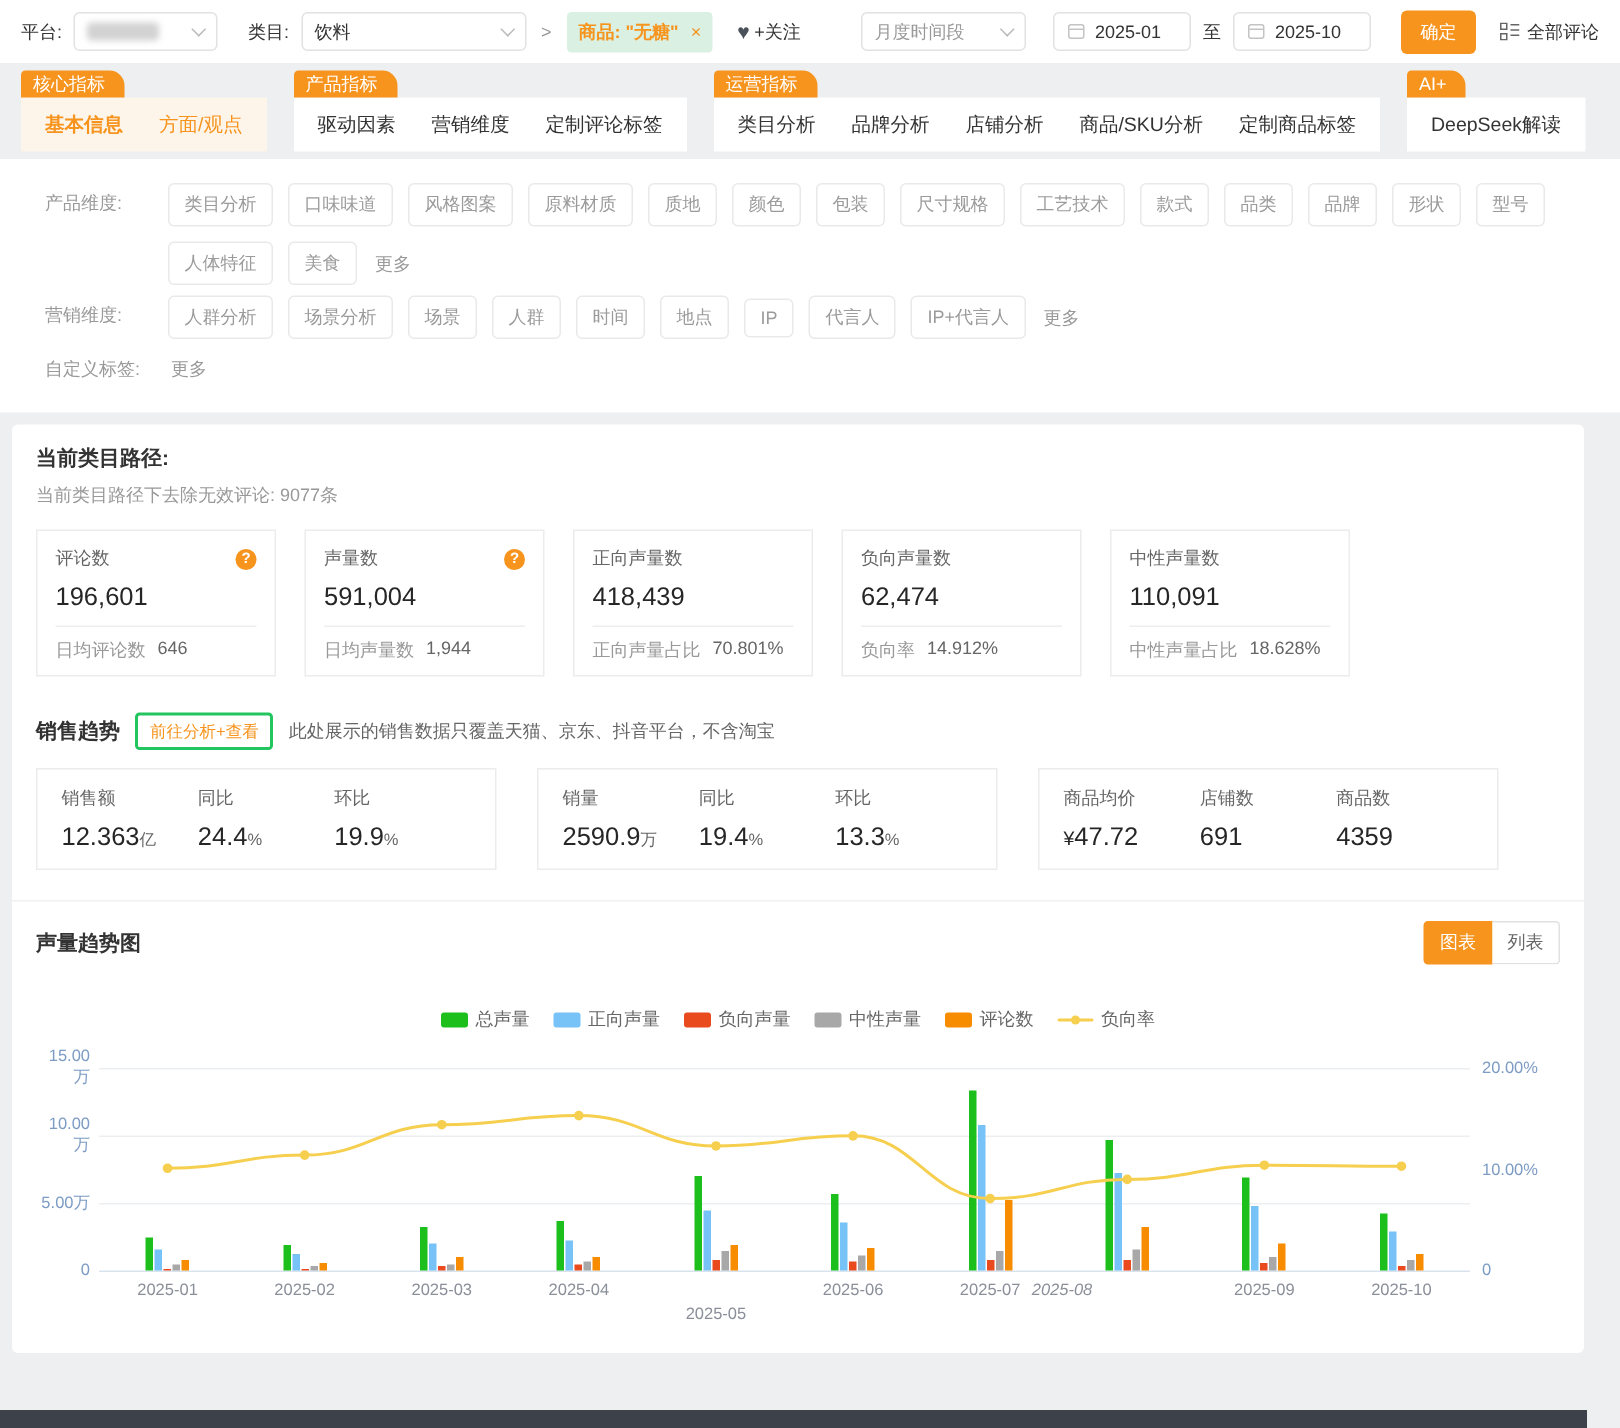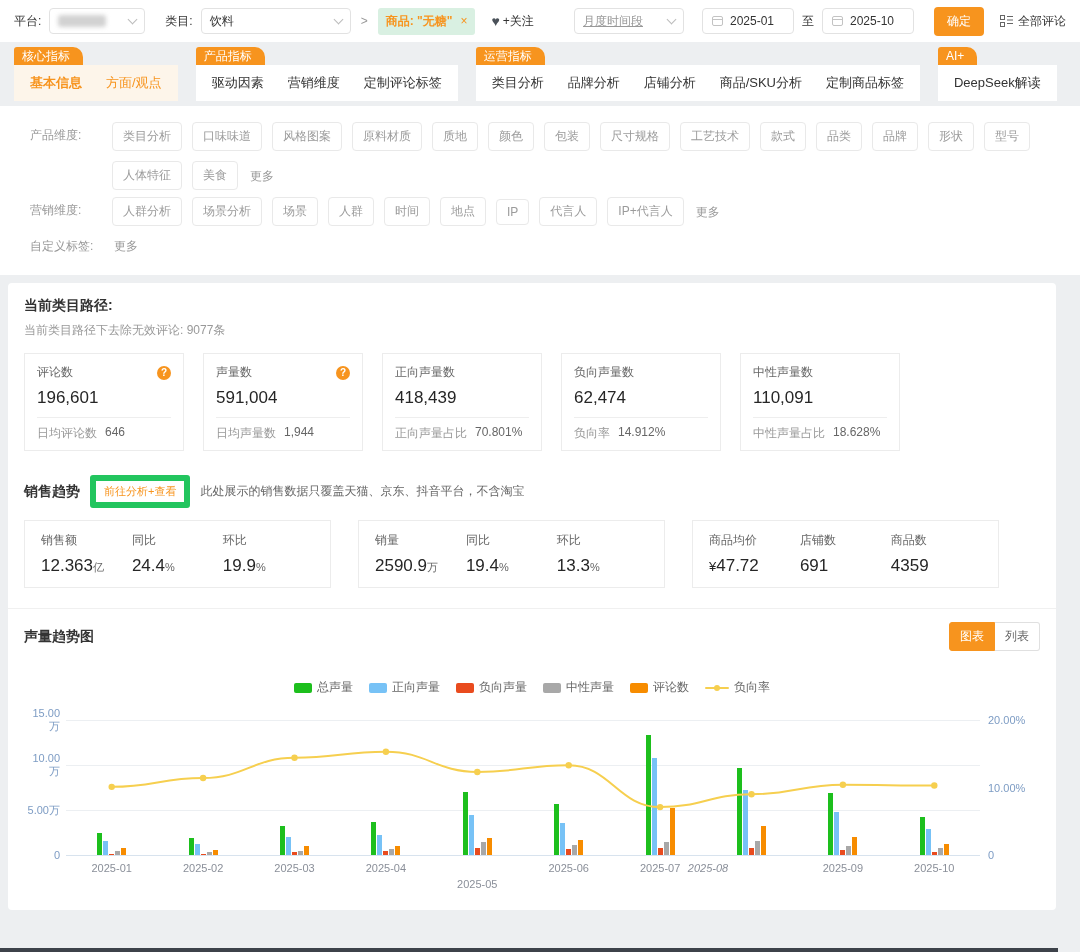--- a/index.html
+++ b/index.html
@@ -9,21 +9,21 @@
     background:#edeff1; color:#333;
     font-family:"Liberation Sans", sans-serif; font-size:12px;
   }
   
   .topbar { height:42px; background:#fff; display:flex; align-items:center; padding:0 14px; gap:8px; }
   .lbl { color:#333; }
   .sel { height:26px; border:1px solid #e2e2e2; border-radius:4px; background:#fff;
          display:inline-flex; align-items:center; justify-content:space-between; padding:0 8px; gap:8px; color:#333; }
   .sel-platform { width:96px; }
   .sel-category { width:150px; }
-  .sel-period { width:110px; color:#999; margin-right:10px;text-decoration:underline;}
+  .sel-period { width:110px; color:#999; margin-right:10px;}
   .chev { width:7px; height:7px; border-right:1.5px solid #bcbcbc; border-bottom:1.5px solid #bcbcbc;
           transform:rotate(45deg); margin-top:-3px; flex:none; }
   .blur-blob { width:48px; height:12px; background:#d2d2d2; border-radius:3px; filter:blur(2px); }
   .bc-sep { color:#999; margin:0 2px; }
   .tag { background:#d9f0e2; color:#f7941e; font-weight:bold; padding:5px 8px; border-radius:3px;
          display:inline-flex; align-items:center; gap:8px; }
   .tag .x { font-weight:normal; color:#f7941e; cursor:pointer; }
   .follow { display:inline-flex; align-items:center; gap:3px; margin-left:8px; color:#333; }
   .heart { color:#4a5159; font-size:14px; line-height:1; }
   .top-right { margin-left:auto; display:flex; align-items:center; gap:8px; }
@@ -57,21 +57,21 @@
   .metric-cards { display:flex; gap:19px; margin-top:14px; }
   .m-card { width:160px; border:1px solid #ececec; padding:10px 12px 8px; background:#fff; }
   .mc-head { display:flex; justify-content:space-between; align-items:center; color:#666; }
   .help { width:14px; height:14px; border-radius:50%; background:#f7941e; color:#fff; font-size:10px;
           display:flex; align-items:center; justify-content:center; font-weight:bold; cursor:pointer; }
   .mc-value { font-size:17px; color:#262626; margin:7px 0 9px; }
   .mc-foot { border-top:1px solid #eee; padding-top:7px; color:#999; display:flex; gap:8px; }
   .mc-foot .fv { color:#666; }
   .sales-header { margin-top:24px; display:flex; align-items:center; gap:10px; }
   .sec-title { font-size:14px; font-weight:bold; }
-  .go-btn { border:6px solid #22c55e; color:#f7941e; background:#fff; font-size:11px; padding:3px 8px;
+  .go-btn { border:2px solid #22c55e; color:#f7941e; background:#fff; font-size:11px; padding:3px 8px;
             border-radius:3px; cursor:pointer; font-family:inherit; }
   .note { color:#666; }
   .sales-cards { display:flex; gap:27px; margin-top:12px; }
   .s-card { width:307px; border:1px solid #ececec; padding:11px 16px; display:flex; }
   .s-item { width:33.3%; }
   .s-item .sl { color:#666; }
   .s-item .sv { font-size:17px; color:#262626; margin-top:7px; }
   .s-item .su { font-size:11px; color:#666; }
   .s-item .sp { font-size:13px; }
   .hr { height:1px; background:#f0f0f0; margin:20px -16px 0; }

